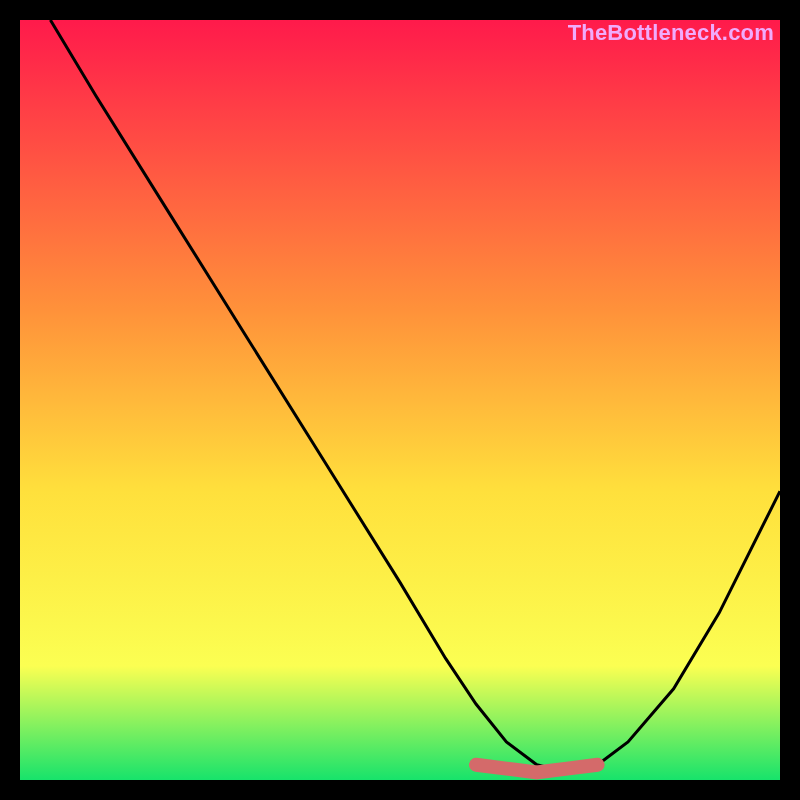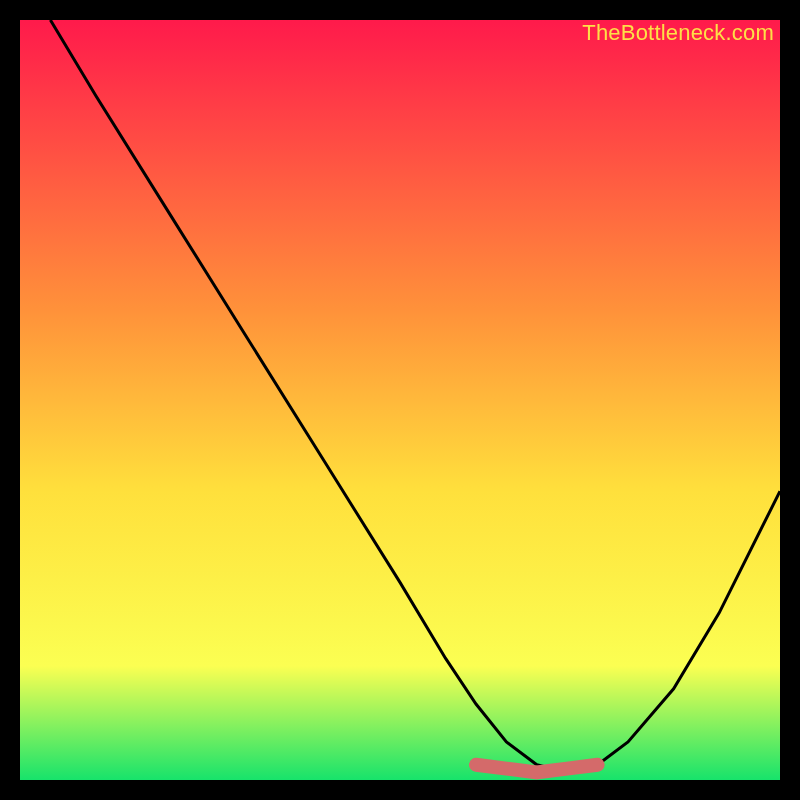--- a/index.html
+++ b/index.html
@@ -24,22 +24,22 @@
     top: 0;
     width: 760px;
     height: 760px;
   }
   .watermark {
     position: absolute;
     top: 0;
     right: 6px;
     font-family: Arial, Helvetica, sans-serif;
     font-size: 22px;
-    font-weight: normal;
-    color: #fde047;
+    font-weight: bold;
+    color: #f0abfc;
     letter-spacing: 0.2px;
     user-select: none;
   }
 </style>
 </head>
 <body>
 
 <div class="frame">
   <svg class="plot-area" viewBox="0 0 760 760">
     <defs>

